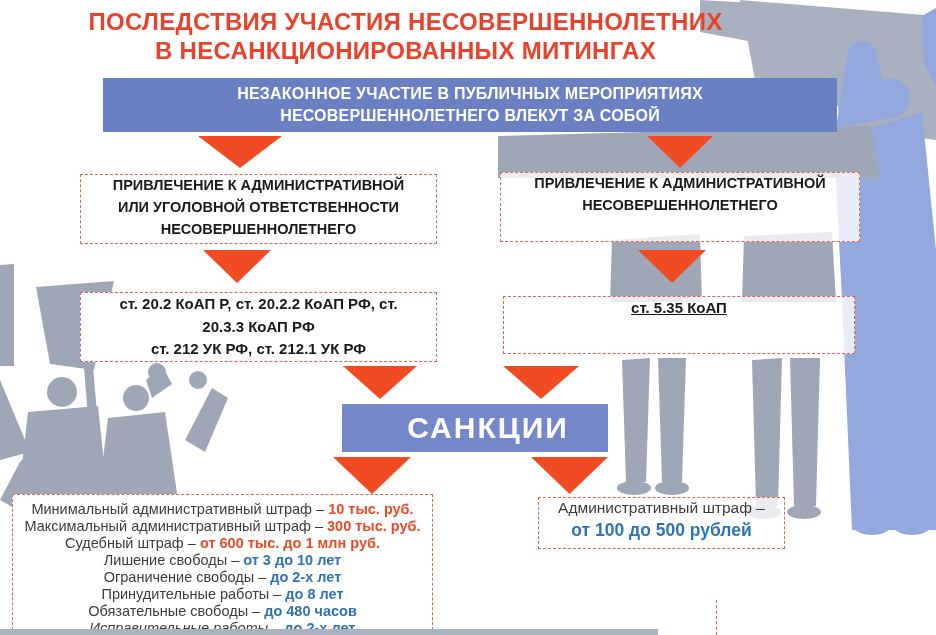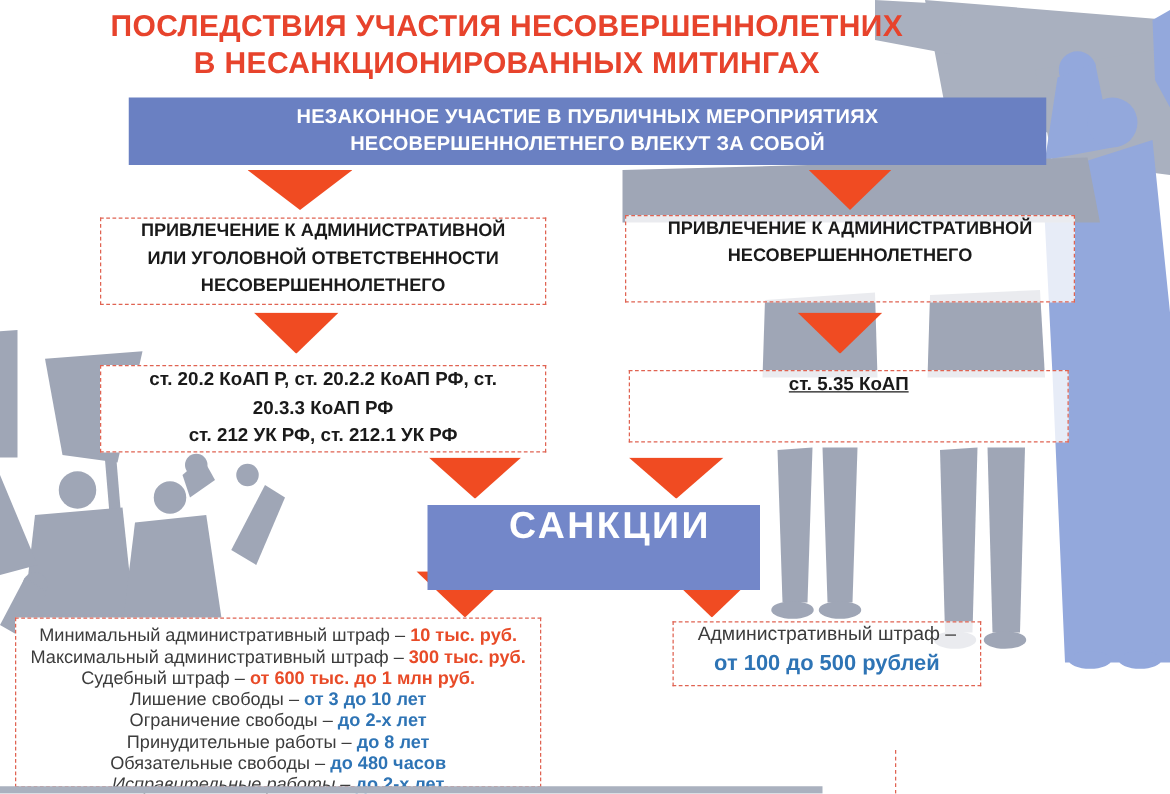--- a/index.html
+++ b/index.html
@@ -18,22 +18,22 @@
   .banner{left:103px;top:78px;width:734px;height:54px;background:var(--banner_blue);
           display:flex;flex-direction:column;justify-content:center;text-align:center;
           color:#fff;font-weight:bold;font-size:16px;line-height:1.35;letter-spacing:.2px;}
   .arrow{position:absolute;background:var(--arrow_orange);z-index:2;
          clip-path:polygon(0 0,100% 0,50% 100%);}
   .dash-box{background:#ffffff;border:1.5px dashed var(--dashed_border_red);
             display:flex;flex-direction:column;justify-content:flex-start;text-align:center;}
   .dash-box.translucent{background:rgba(255,255,255,.78);}
   .liability{font-weight:bold;font-size:14.5px;line-height:1.5;color:#1a1a1a;}
   .articles{font-weight:bold;font-size:15px;line-height:1.5;color:#1a1a1a;}
-  .sanctions-header{left:342px;top:404px;width:266px;height:68px;background:var(--sanctions_blue);
-          display:flex;align-items:flex-start;justify-content:center;color:#fff;font-weight:bold;
+  .sanctions-header{left:342px;top:404px;width:266px;height:48px;background:var(--sanctions_blue);
+          display:flex;align-items:center;justify-content:center;color:#fff;font-weight:bold;
           font-size:30px;letter-spacing:2px;padding-left:26px;}
   .minor-list{left:12px;top:494px;width:421px;height:136px;padding-top:6px;
           justify-content:flex-start;}
   .minor-list .row{font-size:14.5px;line-height:17px;color:#3c3c3c;white-space:nowrap;}
   .minor-list .val{font-weight:bold;}
   .val.red{color:var(--value_red);} .val.blue{color:var(--value_blue);}
   .lbl.italic{font-style:italic;}
   .parents-fine{left:538px;top:497px;width:247px;height:52px;}
   .parents-fine .l1{font-size:15.5px;color:#3c3c3c;line-height:1.35;}
   .parents-fine .l2{font-size:17.5px;font-weight:bold;color:var(--value_blue);line-height:1.3;}

